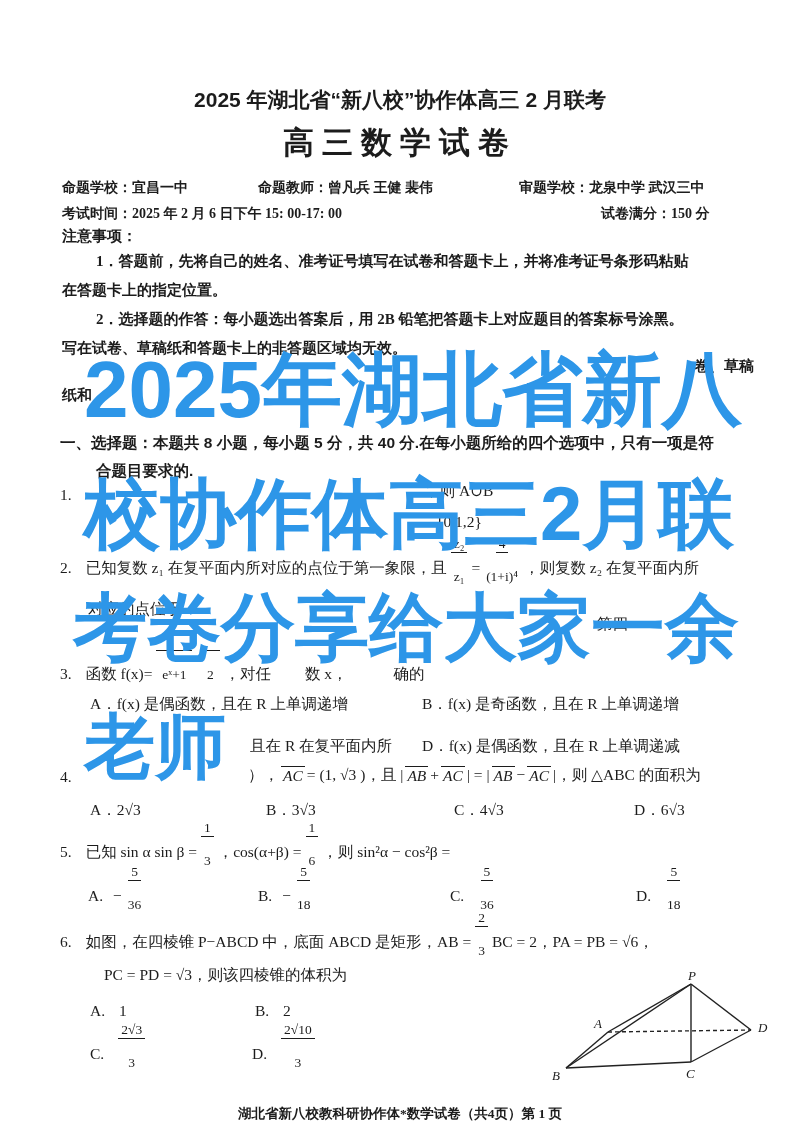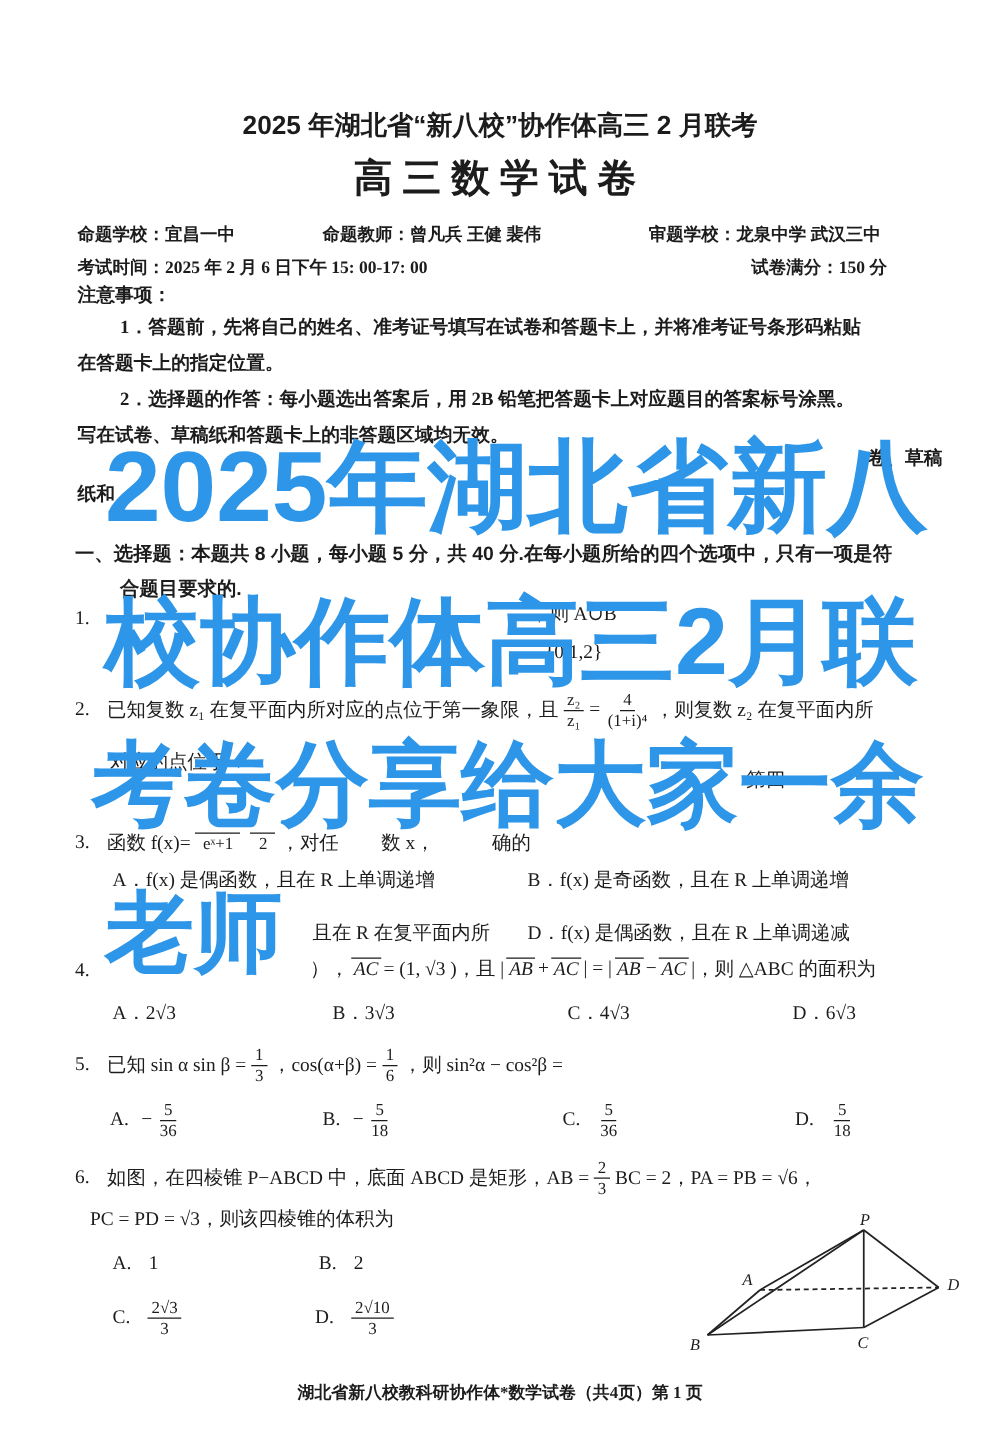--- a/index.html
+++ b/index.html
@@ -13,21 +13,21 @@
   .center{left:0;width:800px;text-align:center;}
   .title1{top:86px;font-size:21px;}
   .title2{top:122px;font-size:31px;letter-spacing:8px;}
   .info{font-size:14px;font-weight:bold;}
   .note{font-size:15px;font-weight:bold;}
   .sec{font-size:15.5px;font-weight:bold;}
   .q{font-size:15.5px;}
   .row{display:flex;align-items:center;white-space:nowrap;}
   .frac{display:inline-flex;flex-direction:column;align-items:center;line-height:1.15;font-size:13.5px;margin:0 4px;}
   .frac .num{border-bottom:1.4px solid #1c1c1c;padding:0 3px;display:block;}
-  .frac .den{display:block;padding:0 2px;}
+  .frac .den{display:block;padding:16px 2px;}
   .vec{font-style:italic;border-top:1.3px solid #1c1c1c;padding:0 2px;margin:0 2px;}
   .under{z-index:1;}
   .overlay-line{
     position:absolute;z-index:5;line-height:1;white-space:nowrap;letter-spacing:0;
     font-family:"Liberation Sans","DejaVu Sans",sans-serif;font-weight:900;
     color:var(--ovl,#2d96e8);
   }
   .footer{top:1105px;font-size:13.5px;font-weight:bold;}
   svg text{font-family:"Liberation Serif","DejaVu Serif",serif;font-size:13px;font-style:italic;fill:#1c1c1c;}
 </style>
@@ -165,21 +165,21 @@
 
   <div class="abs q row" style="left:60px;top:920px;height:44px">
     <span style="margin-right:14px">6.</span>
     <span>如图，在四棱锥 P−ABCD 中，底面 ABCD 是矩形，AB =</span>
     <span class="frac">
       <span class="num">2</span>
       <span class="den">3</span>
     </span>
     <span>BC = 2，PA = PB = √6，</span>
   </div>
-  <div class="abs q" style="left:72px;top:965px">PC = PD = √3，则该四棱锥的体积为</div>
+  <div class="abs q" style="left:104px;top:965px">PC = PD = √3，则该四棱锥的体积为</div>
   <div class="abs q" style="left:90px;top:1002px">
     <span>A.</span>
     <span style="margin-left:10px">1</span>
   </div>
   <div class="abs q" style="left:255px;top:1002px">
     <span>B.</span>
     <span style="margin-left:10px">2</span>
   </div>
   <div class="abs q row" style="left:90px;top:1032px;height:44px">
     <span style="margin-right:10px">C.</span>

